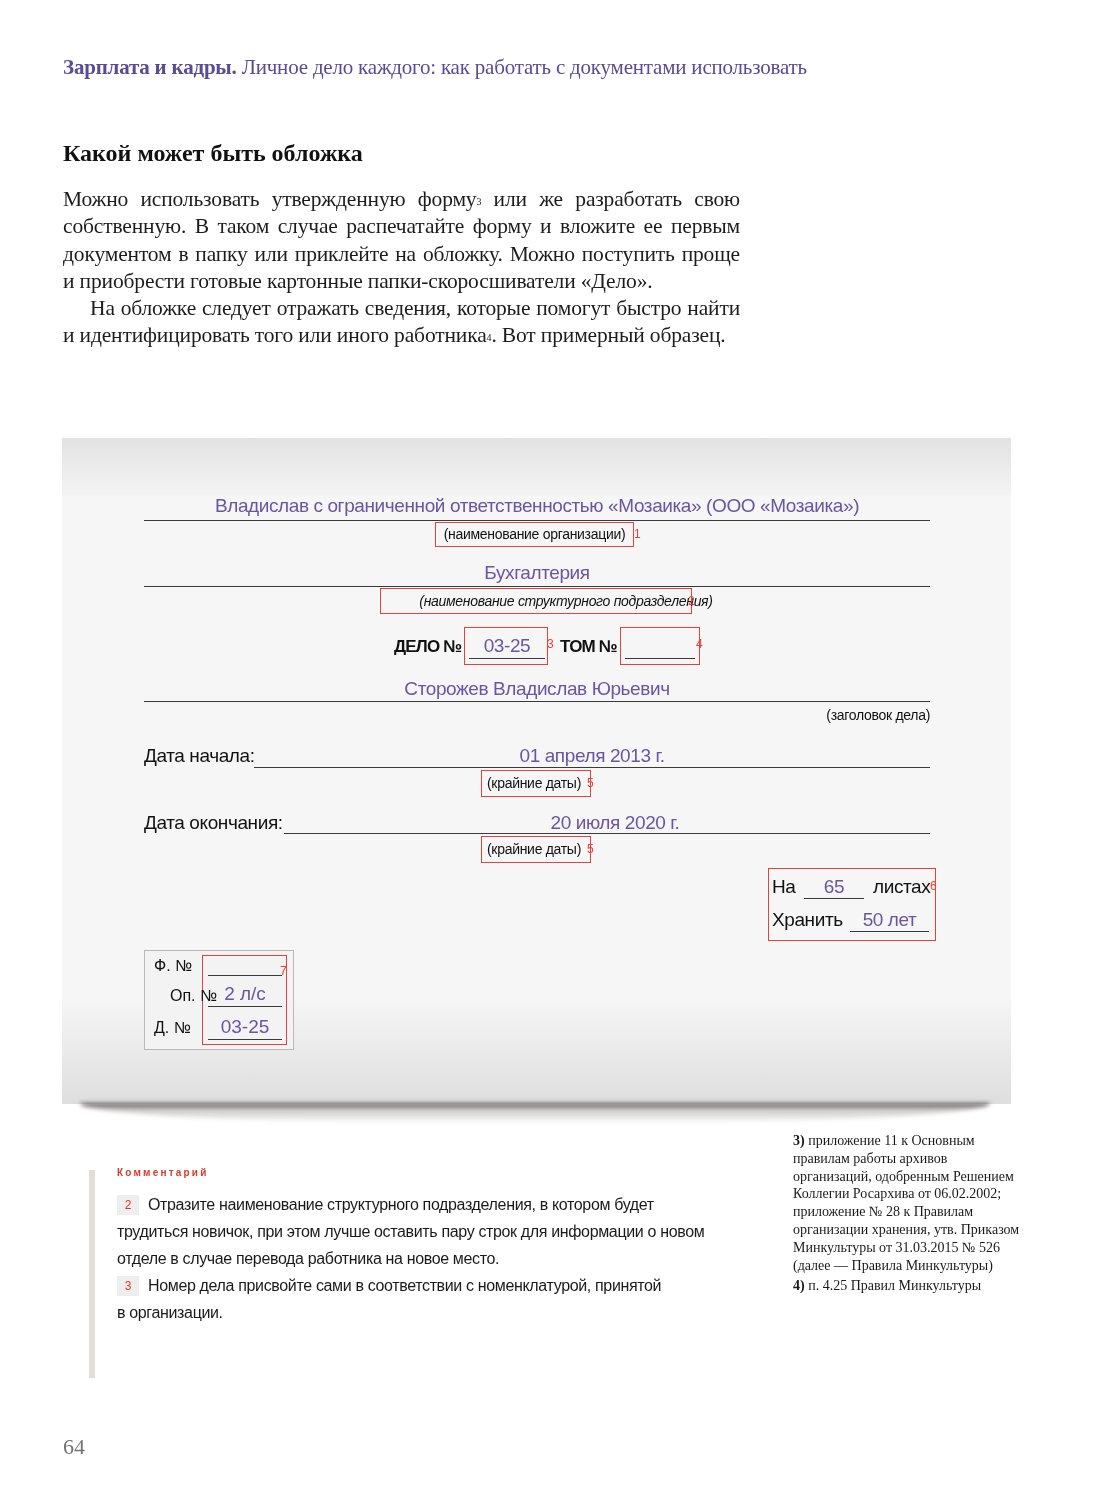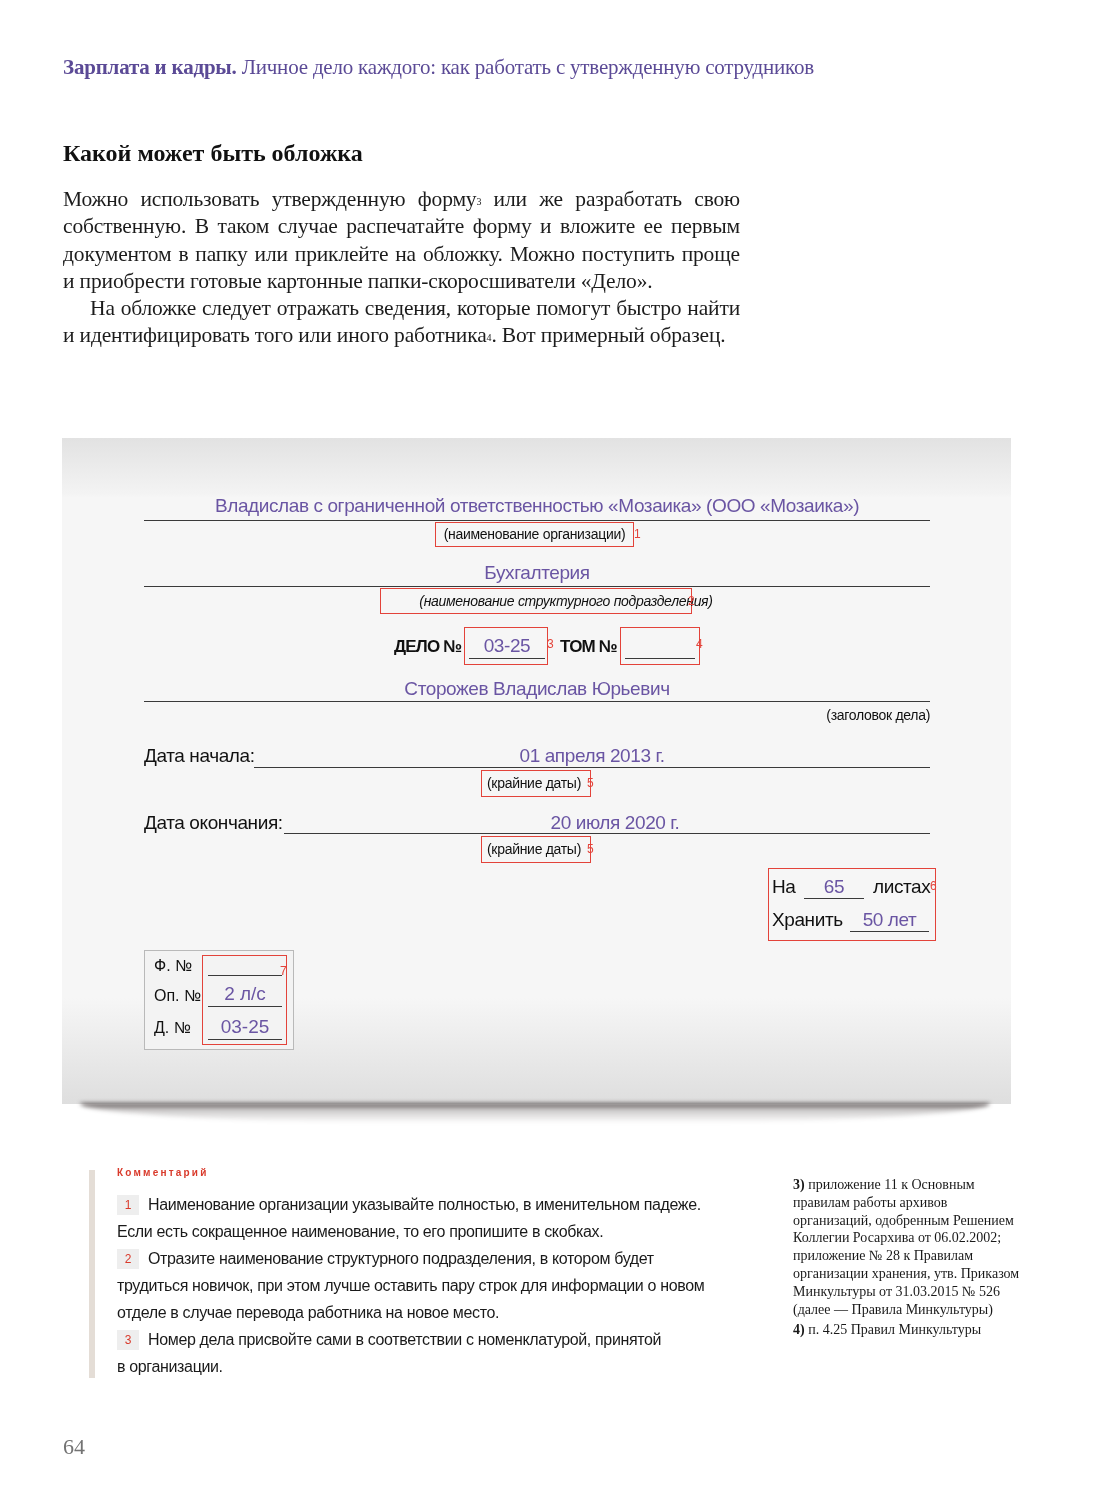--- a/index.html
+++ b/index.html
@@ -35,32 +35,32 @@
   .val { font-size: 19px; letter-spacing: -0.4px; }
   .lbl { font-size: 19px; color: #111; letter-spacing: -0.4px; }
 
   
   .comment-bar { position: absolute; left: 89px; top: 1170px; width: 6px; height: 208px; background: #e4ddd6; }
   .comment-title { position: absolute; left: 117px; top: 1167px; font-family: "Liberation Sans", sans-serif; font-weight: bold; font-size: 10px; color: #d93a2b; letter-spacing: 2.2px; }
   .comment-body { position: absolute; left: 117px; top: 1191px; width: 640px; font-family: "Liberation Sans", sans-serif; font-size: 16px; line-height: 27px; color: #1a1a1a; letter-spacing: -0.35px; }
   .comment-body .item { margin: 0; }
   .num-badge { display: inline-block; width: 22px; height: 20px; background: #eeeeee; color: #d93a2b; font-size: 12px; text-align: center; line-height: 20px; margin-right: 9px; vertical-align: 1px; }
 
-  .footnotes { position: absolute; left: 793px; top: 1176px; width: 230px; font-size: 14px; line-height: 17.8px; color: #1a1a1a; }
+  .footnotes { position: absolute; left: 793px; top: 1132px; width: 230px; font-size: 14px; line-height: 17.8px; color: #1a1a1a; }
   .footnotes p { margin-bottom: 3px; }
   .footnotes b { font-weight: bold; }
 
   .page-number { position: absolute; left: 63px; top: 1434px; font-size: 22px; color: #737373; }
 </style>
 </head>
 <body>
 
 <div class="running-header">
   <span class="rh-bold">Зарплата и кадры.</span>
-  <span>Личное дело каждого: как работать с утвержденную сотрудников</span>
+  <span>Личное дело каждого: как работать с документами использовать</span>
 </div>
 
 <h2 class="section-title">Какой может быть обложка</h2>
 
 <div class="body-text">
   <p><span>Можно использовать утвержденную форму</span><sup>3</sup><span> или же разработать свою собственную. В таком случае распечатайте форму и вложите ее первым документом в папку или приклейте на обложку. Можно поступить проще и приобрести готовые картонные папки-скоросшиватели «Дело».</span></p>
   <p class="indent"><span>На обложке следует отражать сведения, которые помогут быстро найти и идентифицировать того или иного работника</span><sup>4</sup><span>. Вот примерный образец.</span></p>
 </div>
 
 <div class="cover c-font">
@@ -118,34 +118,33 @@
   <div class="line" style="left:788px; top:493px; width:79px;"></div>
 
   <div class="abs" style="left:82px; top:512px; width:150px; height:100px; border:1px solid #b9b9b9; background:#f3f3f3;"></div>
   <div class="redbox" style="left:140px; top:517px; width:85px; height:90px;"></div>
   <div class="rednum" style="left:218px; top:526px;">7</div>
 
   <div class="abs" style="left:92px; top:519px; font-size:16px; color:#111;">Ф. №</div>
   <div class="abs center-text violet" style="left:146px; top:517px; width:72px; font-size:18px;"></div>
   <div class="line" style="left:146px; top:537px; width:74px;"></div>
 
-  <div class="abs" style="left:92px; top:549px; font-size:16px; color:#111;">Оп. №</div>
+  <div class="abs" style="left:108px; top:549px; font-size:16px; color:#111;">Оп. №</div>
   <div class="abs center-text violet" style="left:146px; top:545px; width:74px; font-size:19px;">2 л/с</div>
   <div class="line" style="left:146px; top:568px; width:74px;"></div>
 
   <div class="abs" style="left:92px; top:581px; font-size:16px; color:#111;">Д. №</div>
   <div class="abs center-text violet" style="left:146px; top:578px; width:74px; font-size:19px;">03-25</div>
   <div class="line" style="left:146px; top:601px; width:74px;"></div>
 </div>
 <div class="cover-shadow"></div>
 
 <div class="comment-bar"></div>
 <div class="comment-title">Комментарий</div>
 <div class="comment-body">
-  <p class="item"><span class="num-badge">1</span><span>Наименование организации указывайте полностью, в именительном падеже.</span><br><span>Если есть сокращенное наименование, то его пропишите в скобках.</span></p>
   <p class="item"><span class="num-badge">2</span><span>Отразите наименование структурного подразделения, в котором будет</span><br><span>трудиться новичок, при этом лучше оставить пару строк для информации о новом отделе в случае перевода работника на новое место.</span></p>
   <p class="item"><span class="num-badge">3</span><span>Номер дела присвойте сами в соответствии с номенклатурой, принятой</span><br><span>в организации.</span></p>
 </div>
 
 <div class="footnotes">
   <p><b>3)</b><span> приложение 11 к Основным правилам работы архивов организаций, одобренным Решением Коллегии Росархива от 06.02.2002; приложение № 28 к Правилам организации хранения, утв. Приказом Минкультуры от 31.03.2015 № 526 (далее — Правила Минкультуры)</span></p>
   <p><b>4)</b><span> п. 4.25 Правил Минкультуры</span></p>
 </div>
 
 <div class="page-number">64</div>

